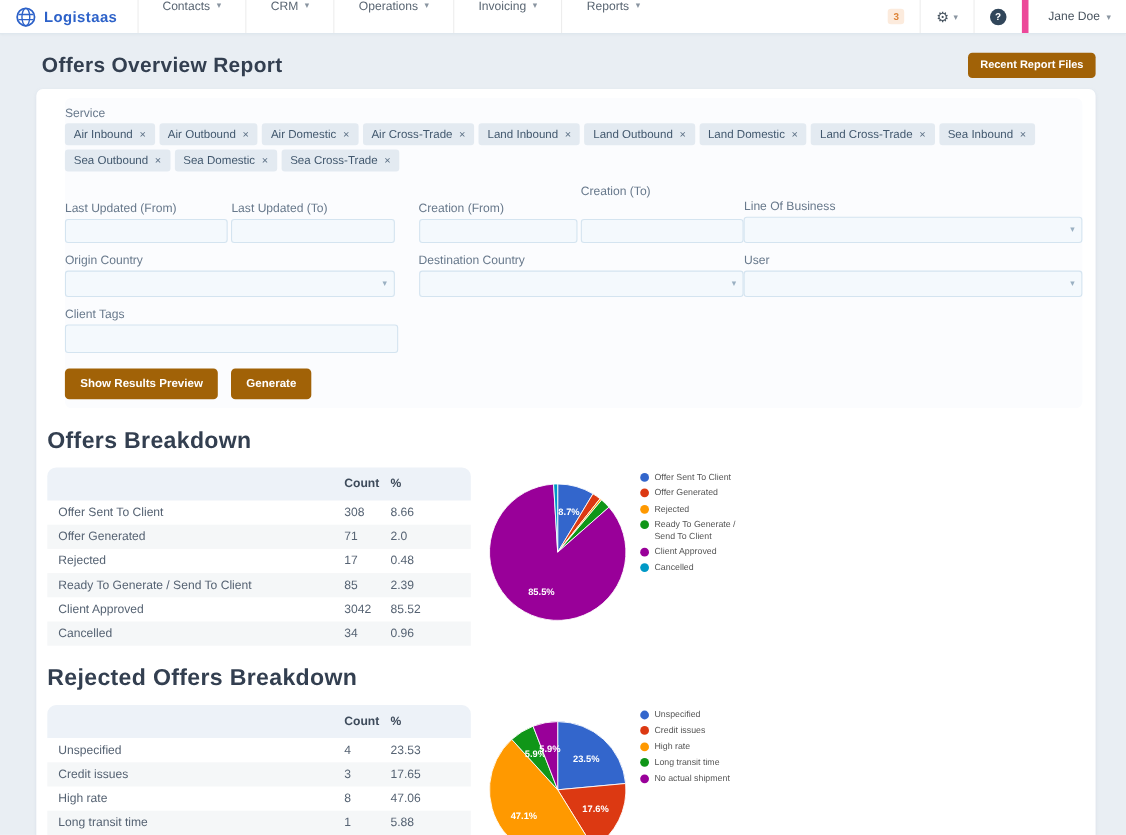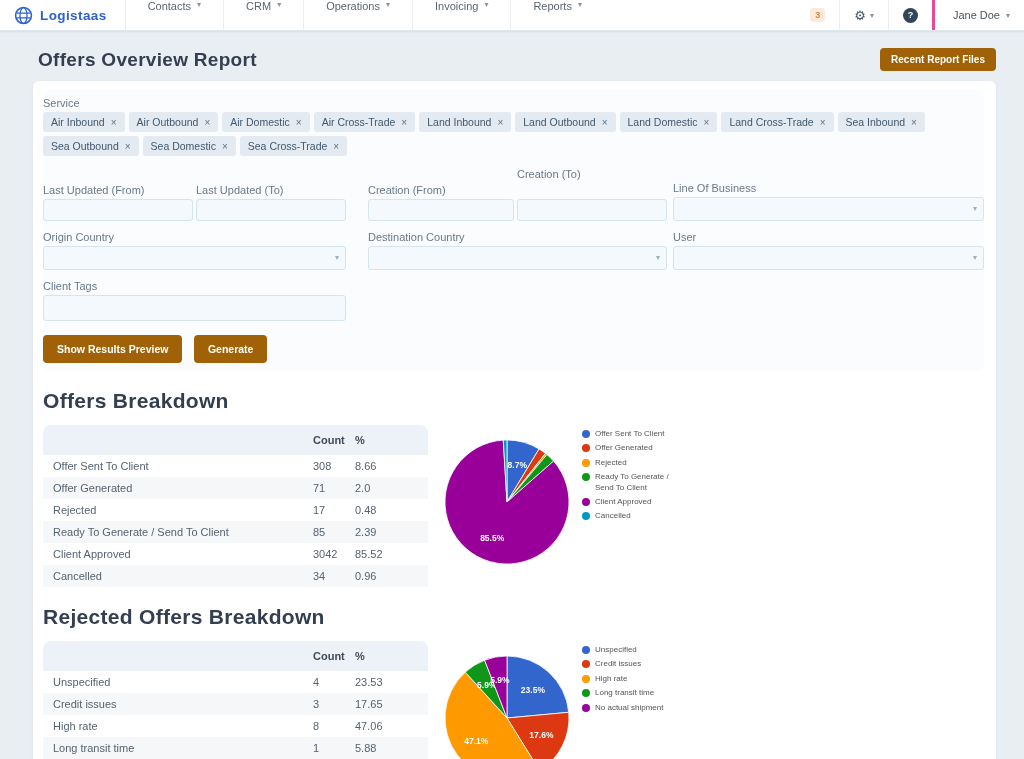--- a/index.html
+++ b/index.html
@@ -27,35 +27,35 @@
   .nav-cell { display:flex; align-items:center; padding:0 14px; border-left:1px solid #ededed; }
   .badge {
     background:#fcebdd; color:#dd8438; font-size:9px; font-weight:bold;
     padding:2px 5px; border-radius:3px;
   }
   .gear-glyph { font-size:13px; color:#46535f; margin-right:4px; }
   .help-circle {
     width:15px; height:15px; border-radius:50%; background:#31465a; color:#fff;
     font-size:9px; font-weight:bold; display:flex; align-items:center; justify-content:center;
   }
-  .user-cell { font-size:11px; color:#4a5560; gap:6px; display:flex; align-items:center; padding:0 14px 0 18px; border-left:3px solid #ec4899; }
+  .user-cell { font-size:11px; color:#4a5560; gap:6px; display:flex; align-items:center; padding:0 14px 0 18px; border-left:6px solid #ec4899; }
   
   .page-header { display:flex; align-items:center; padding:17px 28px 10px 38px; }
   .page-title { font-size:19px; font-weight:bold; color:#333f50; letter-spacing:.3px; }
   .btn-blue {
     background:#a16207; color:#fff; border:none; border-radius:4px;
     font-family:"Liberation Sans",sans-serif; font-weight:bold; cursor:pointer;
   }
   .recent-btn { margin-left:auto; font-size:10px; padding:6px 11px; }
   
   .card {
     background:#fff; border-radius:6px; margin:0 28px 0 33px; width:963px;
     min-height:662px; padding:8px 12px 16px 10px; box-shadow:0 1px 3px rgba(140,160,185,.15);
   }
-  .filter-panel { background:#fbfcfe; border-radius:6px; padding:8px 0 2px 0; }
+  .filter-panel { background:#fbfcfe; border-radius:6px; padding:8px 0 2px 0;margin-left:16px; }
   .field-label { font-size:11px; color:#68798c; display:block; margin-bottom:3px; }
   .chips { display:flex; flex-wrap:wrap; gap:4px; margin-bottom:12px; }
   .chip {
     background:#e3eaf1; color:#42586e; font-size:10.5px; padding:4px 8px;
     border-radius:3px; display:inline-flex; align-items:center; gap:6px; cursor:pointer;
   }
   .chip-x { color:#5d7186; font-size:10px; cursor:pointer; }
   .form-row { display:flex; align-items:flex-end; margin-bottom:10px; }
   .field { display:flex; flex-direction:column; }
   .t-input, .t-select {

